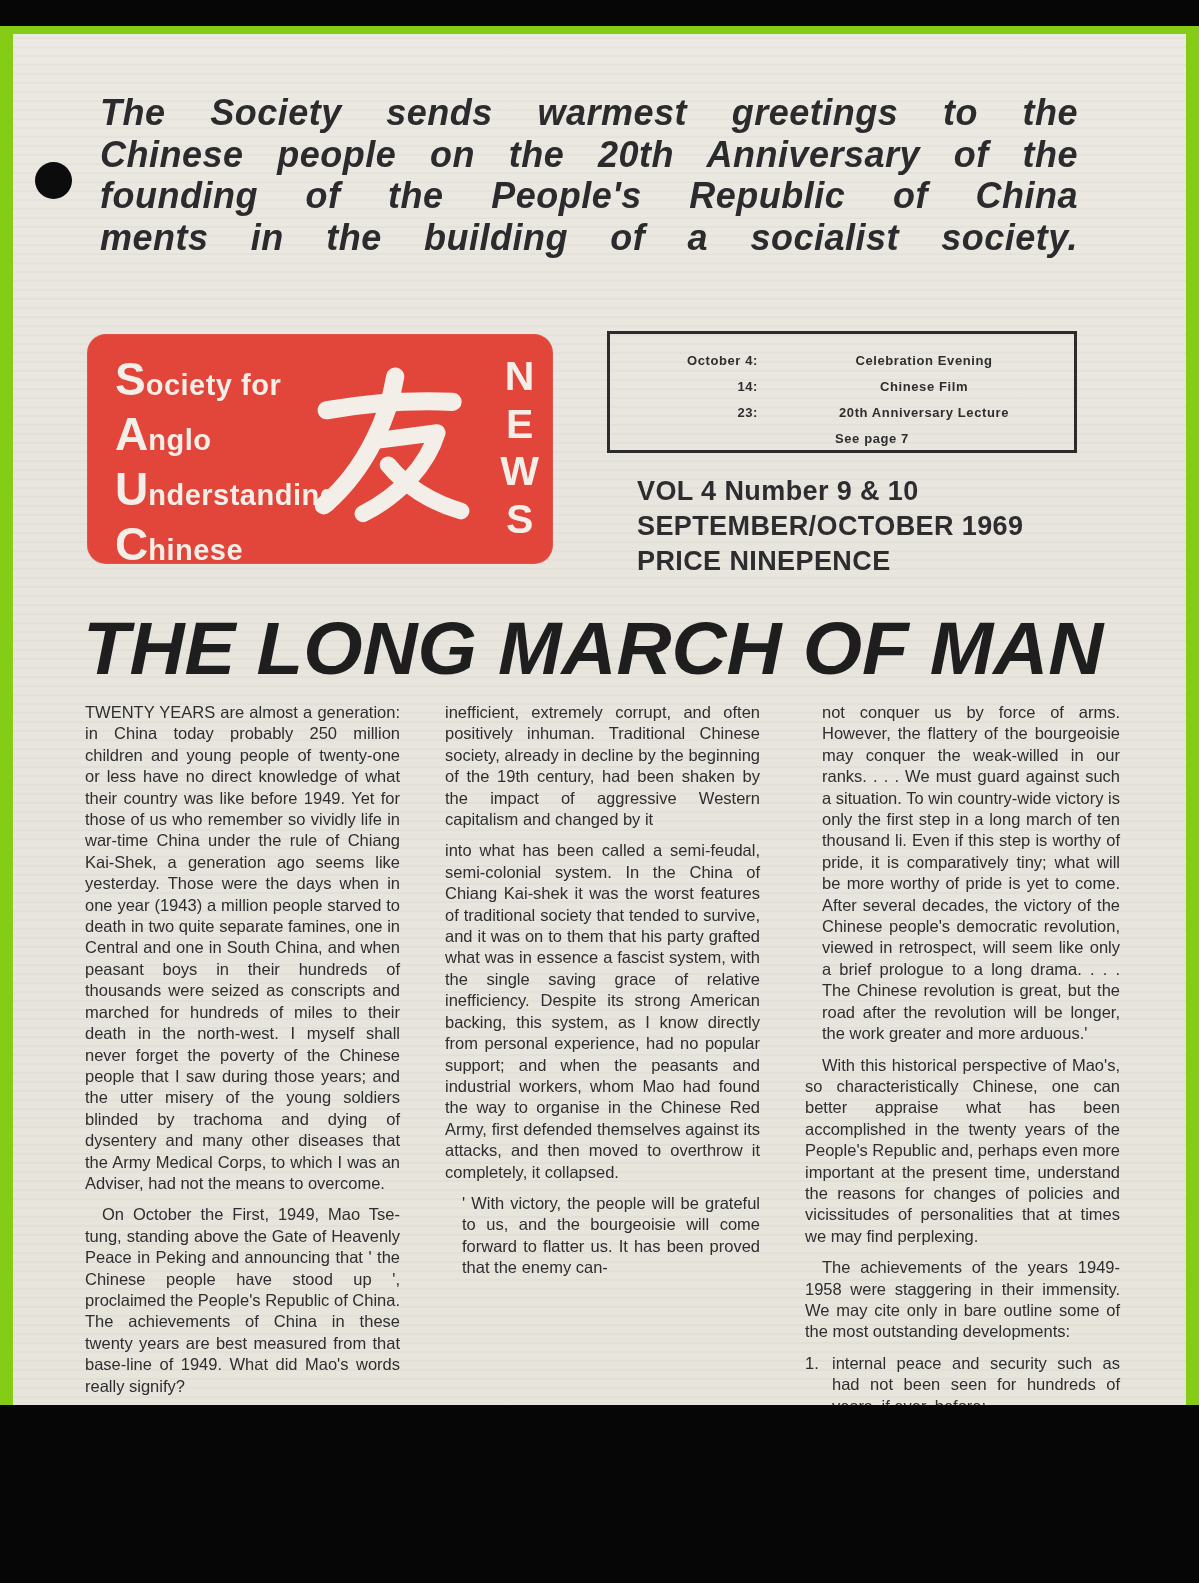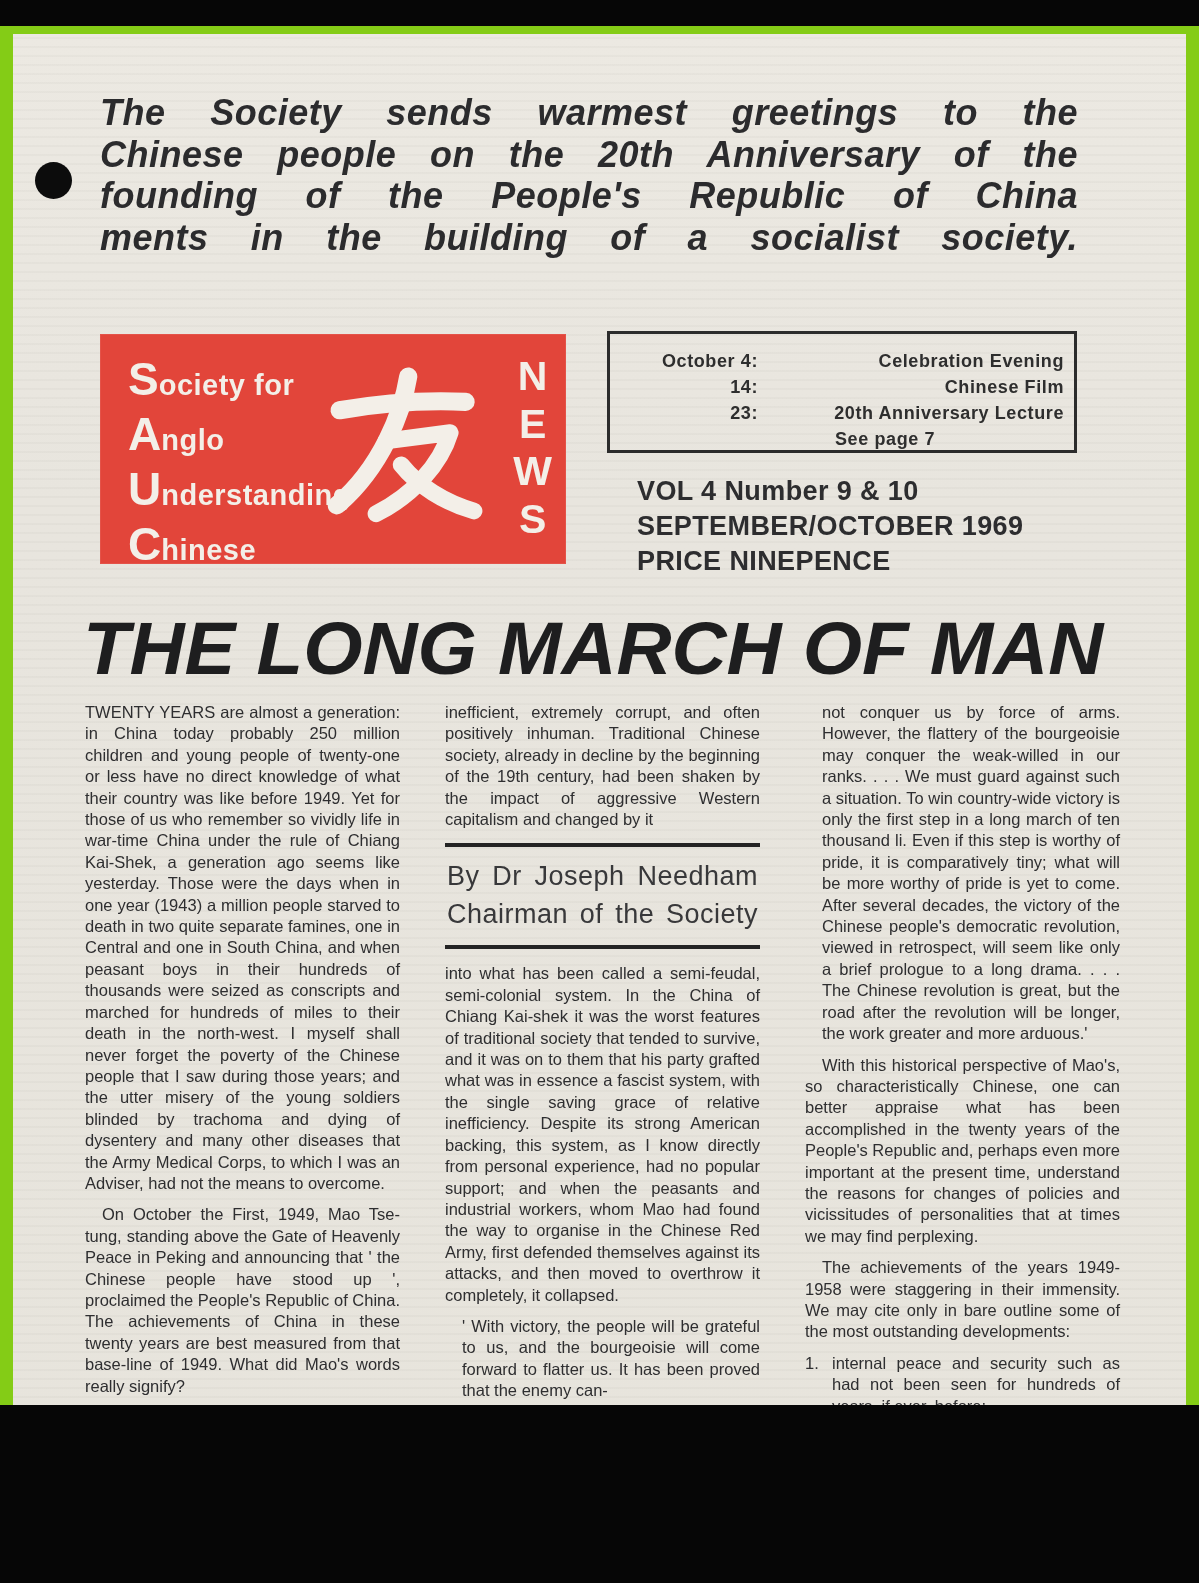--- a/index.html
+++ b/index.html
@@ -9,36 +9,36 @@
          background-image:repeating-linear-gradient(0deg,rgba(110,110,100,0.045) 0 2px,rgba(0,0,0,0) 2px 9px),
                           linear-gradient(180deg,#ece9e2 0%,#e8e5de 30%,#e7e4dc 100%);}
   .hole{position:absolute;left:22px;top:128px;width:37px;height:37px;border-radius:50%;background:#0c0c0c;}
 
   
   .greeting{position:absolute;left:87px;top:58px;width:978px;font-weight:bold;font-style:italic;
             font-size:36px;color:#2b2b2d;}
   .greeting .gl{height:41.5px;text-align:justify;text-align-last:justify;letter-spacing:0.5px;white-space:normal;}
 
   
-  .logo{position:absolute;left:87px;top:300px;width:466px;height:230px;background:#e2453a;
-        box-shadow:inset 0 0 0 1px rgba(255,255,255,0.08);}
+  .logo{position:absolute;left:74px;top:300px;width:466px;height:230px;background:#e2453a;
+        box-shadow:inset 0 0 0 1px rgba(255,255,255,0.08);border-radius:19px;}
   .org{position:absolute;left:28px;top:22px;color:#f3efe8;font-weight:bold;}
   .org .row{line-height:1;margin-bottom:9px;white-space:nowrap;}
   .org .initial{font-size:46px;}
   .org .rest{font-size:29px;letter-spacing:0.5px;}
   .friend{position:absolute;left:220px;top:30px;width:168px;height:168px;}
   .newscol{position:absolute;right:14px;top:22px;bottom:24px;display:flex;flex-direction:column;
            justify-content:space-between;align-items:center;color:#f3efe8;font-weight:bold;font-size:41px;line-height:1;}
 
   
   .events{position:absolute;left:594px;top:297px;width:470px;height:122px;border:3px solid #2c2c2c;
-          box-sizing:border-box;padding:14px 10px 20px 20px;font-weight:bold;font-size:18px;color:#2e2e2e;letter-spacing:0.6px;}
+          box-sizing:border-box;padding:14px 10px 20px 20px;font-weight:bold;font-size:13px;color:#2e2e2e;letter-spacing:0.6px;}
   .events .grid{display:grid;grid-template-columns:128px 1fr;column-gap:26px;row-height:26px;}
   .events .d{text-align:right;line-height:26px;}
-  .events .l{text-align:right;line-height:26px;}
+  .events .l{text-align:center;line-height:26px;}
   .events .note{margin-left:205px;line-height:26px;}
 
   
   .vol{position:absolute;left:624px;top:440px;font-weight:bold;font-size:27px;line-height:35px;
        letter-spacing:0.4px;color:#2d2d2f;white-space:nowrap;}
 
   
   .headline{position:absolute;left:70px;top:578px;width:1005px;font-weight:bold;font-style:italic;
             font-size:74px;line-height:1;color:#1e1e1f;white-space:nowrap;letter-spacing:0px;
             transform:scaleX(1.03);transform-origin:left center;}
@@ -127,24 +127,20 @@
 
     <div class="columns">
       <div class="col">
         <p>TWENTY YEARS are almost a generation: in China today probably 250 million children and young people of twenty-one or less have no direct knowledge of what their country was like before 1949. Yet for those of us who remember so vividly life in war-time China under the rule of Chiang Kai-Shek, a generation ago seems like yesterday. Those were the days when in one year (1943) a million people starved to death in two quite separate famines, one in Central and one in South China, and when peasant boys in their hundreds of thousands were seized as conscripts and marched for hundreds of miles to their death in the north-west. I myself shall never forget the poverty of the Chinese people that I saw during those years; and the utter misery of the young soldiers blinded by trachoma and dying of dysentery and many other diseases that the Army Medical Corps, to which I was an Adviser, had not the means to overcome.</p>
         <p class="indent">On October the First, 1949, Mao Tse-tung, standing above the Gate of Heavenly Peace in Peking and announcing that ' the Chinese people have stood up ', proclaimed the People's Republic of China. The achievements of China in these twenty years are best measured from that base-line of 1949. What did Mao's words really signify?</p>
         <p class="indent">Nothing more nor less than the final overthrow of an out-of-date social and political system which had become very</p>
       </div>
 
       <div class="col">
         <p>inefficient, extremely corrupt, and often positively inhuman. Traditional Chinese society, already in decline by the beginning of the 19th century, had been shaken by the impact of aggressive Western capitalism and changed by it</p>
-        <div class="byline">
-          <div>By Dr Joseph Needham</div>
-          <div>Chairman of the Society</div>
-        </div>
         <p>into what has been called a semi-feudal, semi-colonial system. In the China of Chiang Kai-shek it was the worst features of traditional society that tended to survive, and it was on to them that his party grafted what was in essence a fascist system, with the single saving grace of relative inefficiency. Despite its strong American backing, this system, as I know directly from personal experience, had no popular support; and when the peasants and industrial workers, whom Mao had found the way to organise in the Chinese Red Army, first defended themselves against its attacks, and then moved to overthrow it completely, it collapsed.</p>
         <p class="quote">' With victory, the people will be grateful to us, and the bourgeoisie will come forward to flatter us. It has been proved that the enemy can-</p>
       </div>
 
       <div class="col">
         <p class="quote">not conquer us by force of arms. However, the flattery of the bourgeoisie may conquer the weak-willed in our ranks. . . . We must guard against such a situation. To win country-wide victory is only the first step in a long march of ten thousand li. Even if this step is worthy of pride, it is comparatively tiny; what will be more worthy of pride is yet to come. After several decades, the victory of the Chinese people's democratic revolution, viewed in retrospect, will seem like only a brief prologue to a long drama. . . . The Chinese revolution is great, but the road after the revolution will be longer, the work greater and more arduous.'</p>
         <p class="indent">With this historical perspective of Mao's, so characteristically Chinese, one can better appraise what has been accomplished in the twenty years of the People's Republic and, perhaps even more important at the present time, understand the reasons for changes of policies and vicissitudes of personalities that at times we may find perplexing.</p>
         <p class="indent">The achievements of the years 1949-1958 were staggering in their immensity. We may cite only in bare outline some of the most outstanding developments:</p>
         <div class="listitem">
           <span class="num">1.</span>

